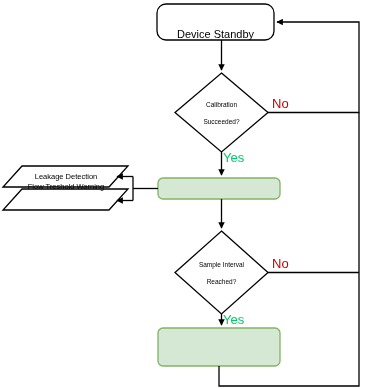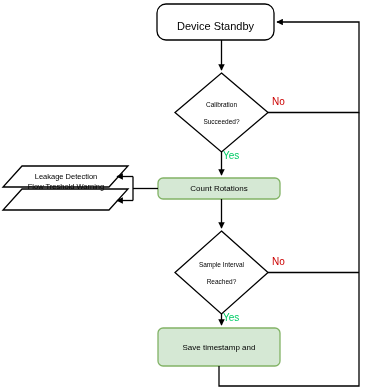--- a/index.html
+++ b/index.html
@@ -31,21 +31,21 @@
     text-align: center;
     color: #000000;
     pointer-events: none;
   }
   .lbl-terminator { font-size: 11px; }
   .lbl-process    { font-size: 8px; line-height: 15px; }
   .lbl-decision   { font-size: 6.5px; line-height: 17px; }
   .lbl-io         { font-size: 7.5px; }
   .edge-label {
     position: absolute;
-    font-size: 10px;
+    font-size: 13px;
     font-weight: normal;
   }
 </style>
 </head>
 <body>
 
 <div id="canvas">
 
   <svg id="flow-svg" viewBox="0 0 370 389" xmlns="http://www.w3.org/2000/svg">
     <defs>
@@ -83,48 +83,44 @@
 
     <path d="M 221.5 199 L 221.5 228" fill="none" stroke="#000000" stroke-width="1.3" marker-end="url(#arrow)"></path>
 
     <path d="M 268 272.5 L 359 272.5" fill="none" stroke="#000000" stroke-width="1.3"></path>
 
     <path d="M 221.5 314 L 221.5 325" fill="none" stroke="#000000" stroke-width="1.3" marker-end="url(#arrow)"></path>
 
     <path d="M 219 366 L 219 386 L 359 386 L 359 112.5" fill="none" stroke="#000000" stroke-width="1.3"></path>
   </svg>
 
-  <div class="node-label lbl-terminator" style="left:157px; top:8px; width:117px; height:36px;">
+  <div class="node-label lbl-terminator" style="left:157px; top:16px; width:117px; height:36px;">
     <span>Device Standby</span>
   </div>
 
   <div class="node-label lbl-decision" style="left:175px; top:73px; width:93px; height:79px;">
     <span>Calibration</span>
     <span>Succeeded?</span>
   </div>
 
-  <div class="node-label lbl-process" style="left:158px; top:178px; width:122px; height:21px;">
-    <span>Count Rotations</span>
-  </div>
 
   <div class="node-label lbl-io" style="left:14px; top:166px; width:104px; height:21px;">
     <span>Leakage Detection</span>
   </div>
 
   <div class="node-label lbl-io" style="left:14px; top:176px; width:104px; height:21px;">
     <span>Flow Treshold Warning</span>
   </div>
 
   <div class="node-label lbl-decision" style="left:175px; top:231px; width:93px; height:83px;">
     <span>Sample Interval</span>
     <span>Reached?</span>
   </div>
 
   <div class="node-label lbl-process" style="left:158px; top:328px; width:122px; height:38px;">
-    <span>Save timestamp and</span>
   </div>
 
   <div class="edge-label" style="left:272px; top:96px; color:#cc0000;">No</div>
 
   <div class="edge-label" style="left:223px; top:150px; color:#00cc66;">Yes</div>
 
   <div class="edge-label" style="left:272px; top:256px; color:#cc0000;">No</div>
 
   <div class="edge-label" style="left:223px; top:312px; color:#00cc66;">Yes</div>
 

